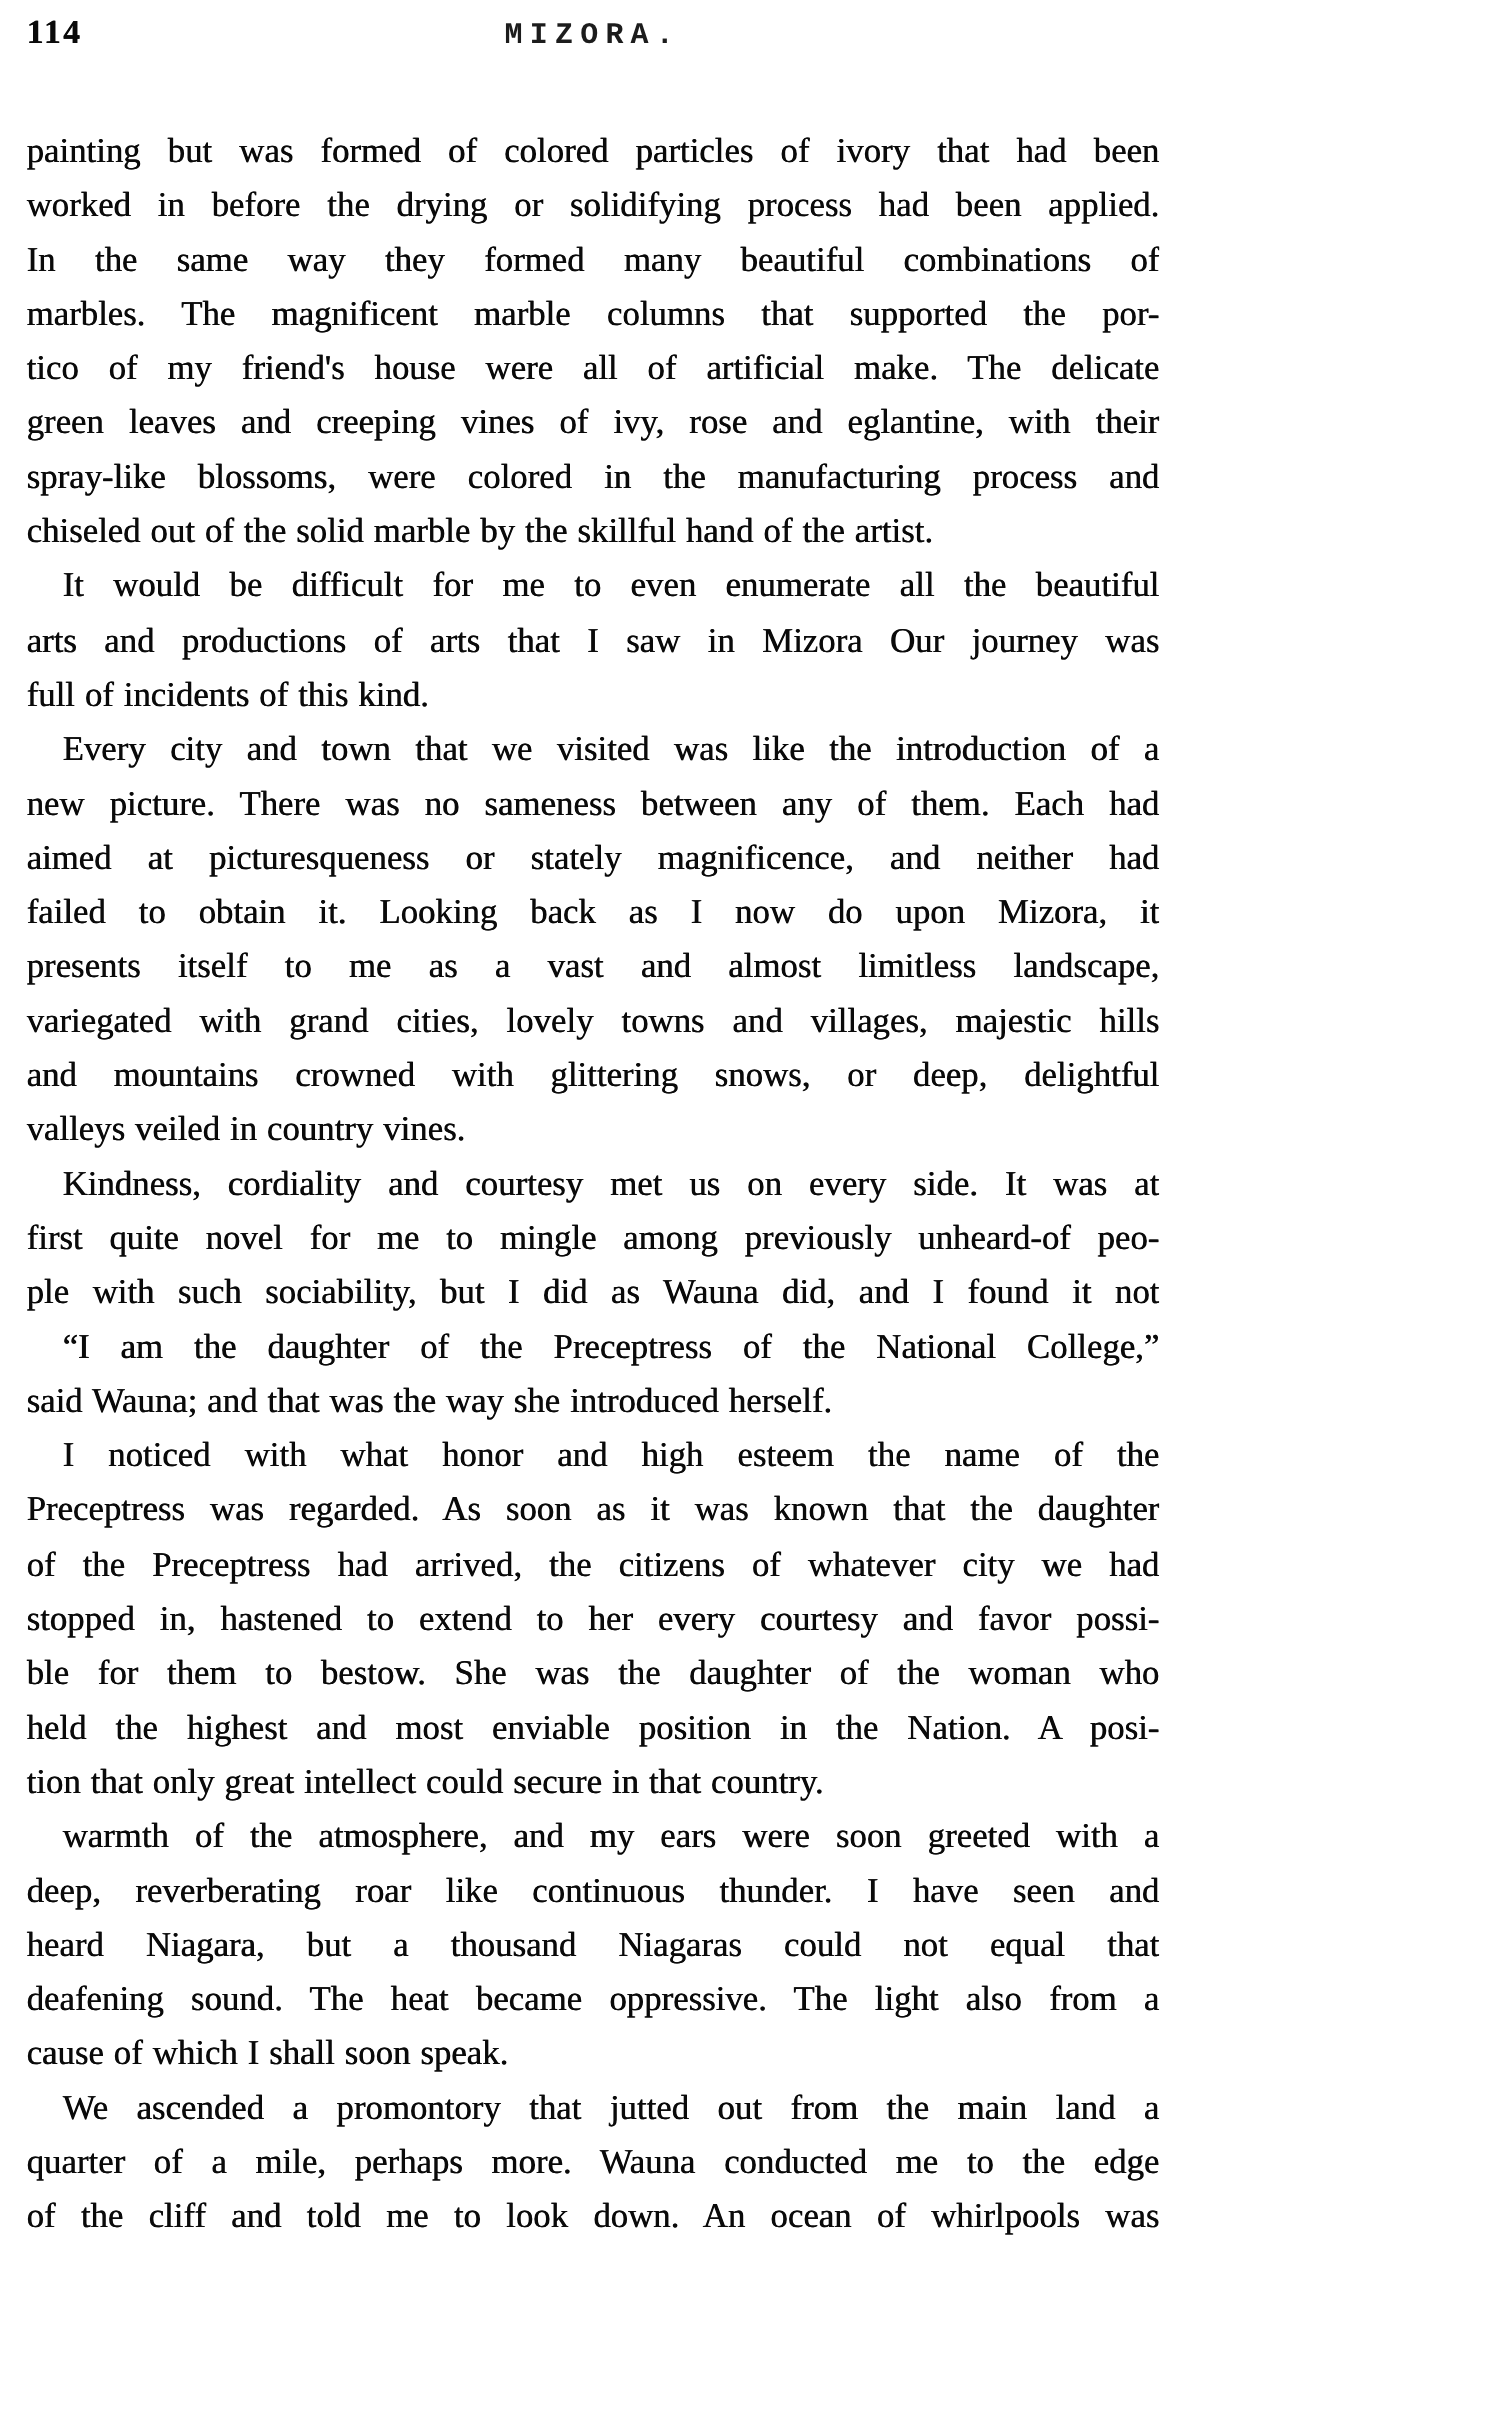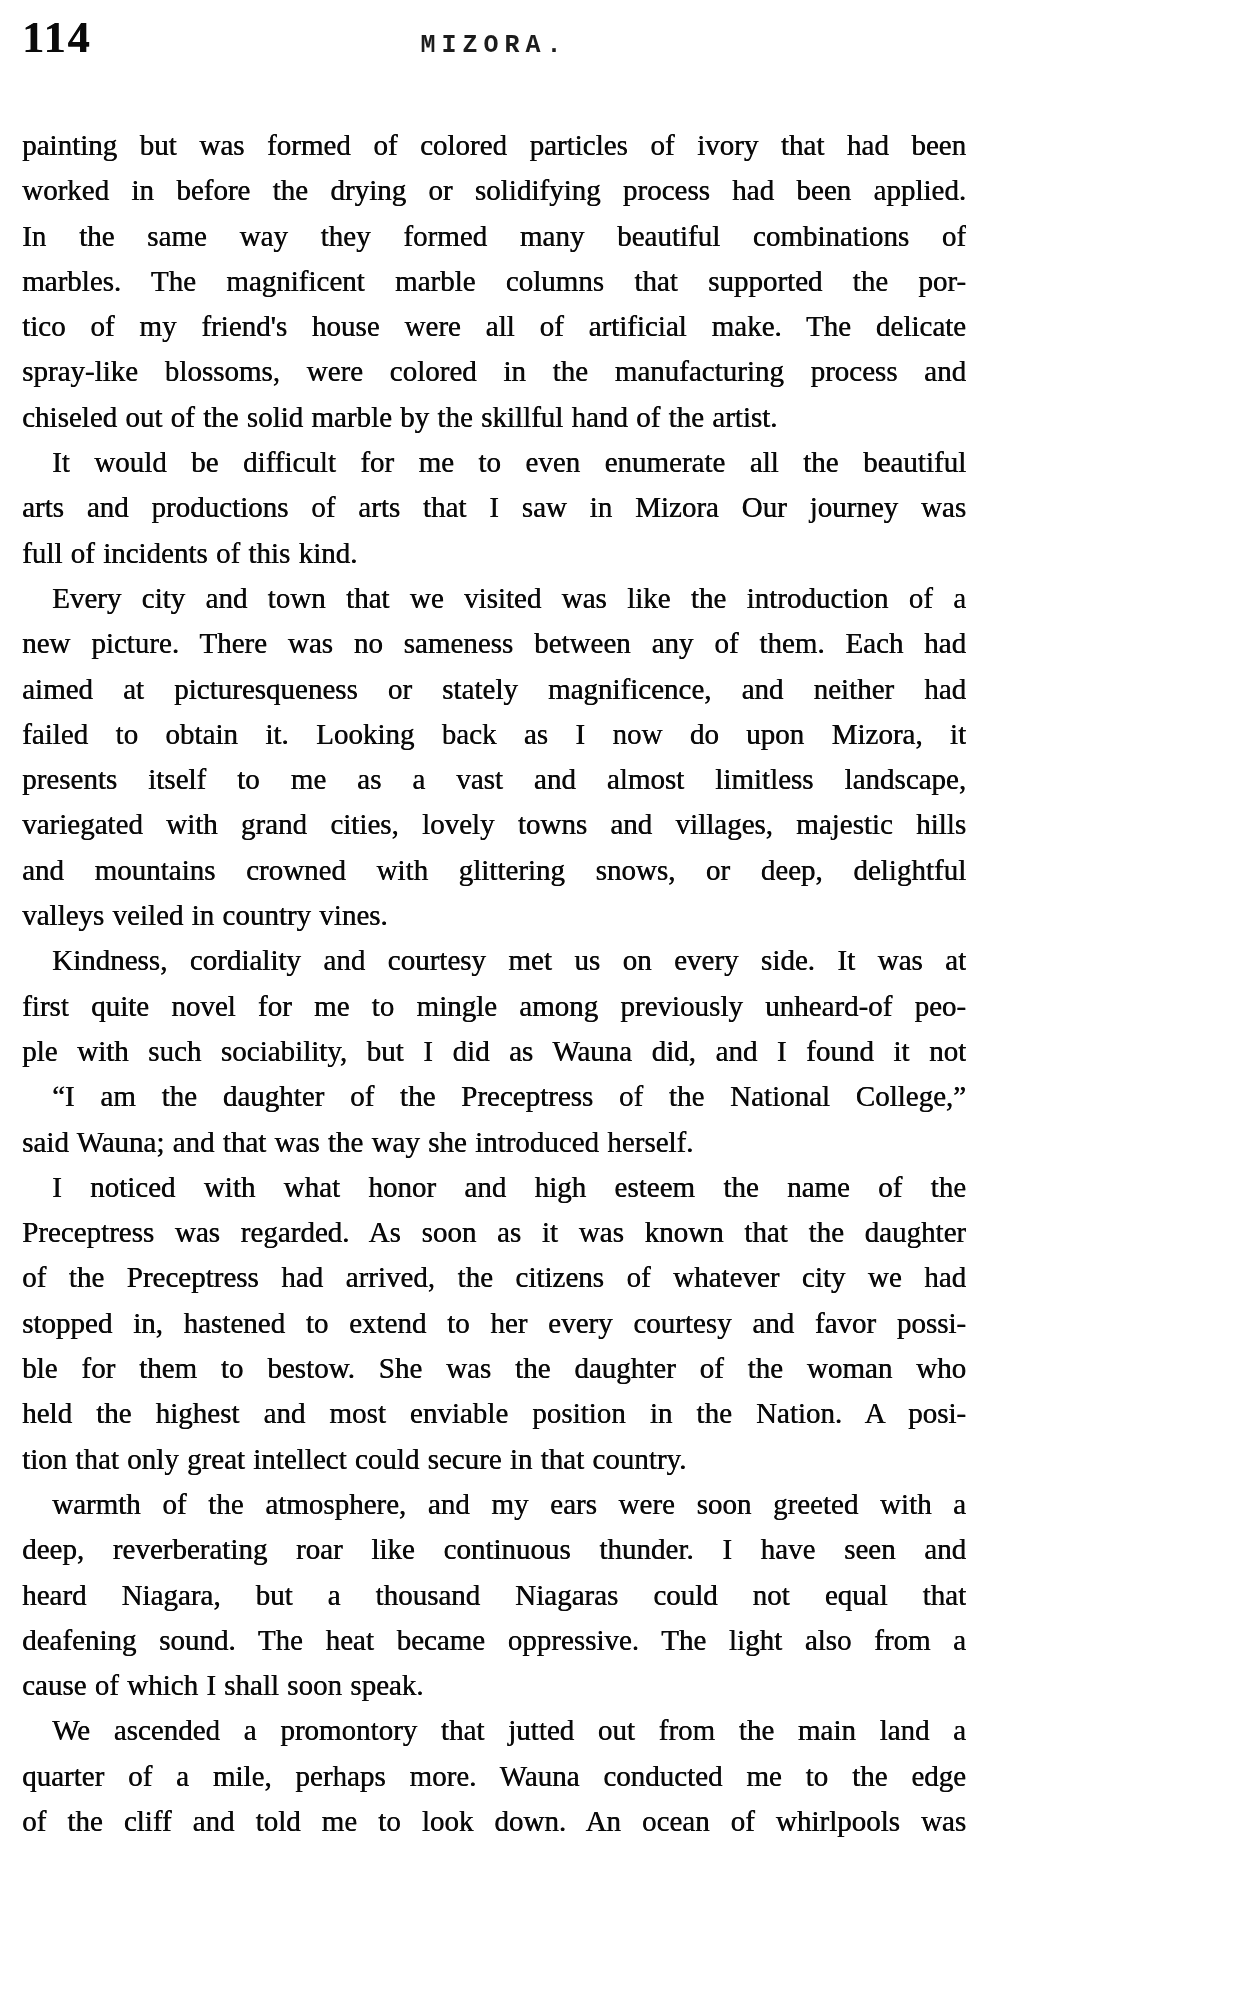--- a/index.html
+++ b/index.html
@@ -17,21 +17,21 @@
     padding: 12px 0 0 22px;
     width: 1250px;
     height: 2009px;
   }
   .page-header {
     width: 944px;
     display: flex;
     align-items: baseline;
   }
   .page-number {
-    font-size: 44px;
+    font-size: 28px;
     font-weight: bold;
     width: 90px;
     letter-spacing: 2px;
     text-shadow: 0.5px 0 0 currentColor;
   }
   .running-header {
     flex: 1;
     text-align: center;
     font-size: 25px;
     letter-spacing: 6px;
@@ -74,20 +74,21 @@
     <span class="header-spacer"></span>
   </header>
 
   <main class="page-body" id="page-body">
       <div class="paragraph">
         <div class="line">painting but was formed of colored particles of ivory that had been</div>
         <div class="line">worked in before the drying or solidifying process had been applied.</div>
         <div class="line">In the same way they formed many beautiful combinations of</div>
         <div class="line">marbles. The magnificent marble columns that supported the por-</div>
         <div class="line">tico of my friend's house were all of artificial make. The delicate</div>
+        <div class="line">green leaves and creeping vines of ivy, rose and eglantine, with their</div>
         <div class="line">spray-like blossoms, were colored in the manufacturing process and</div>
         <div class="line last">chiseled out of the solid marble by the skillful hand of the artist.</div>
       </div>
       <div class="paragraph indented">
         <div class="line">It would be difficult for me to even enumerate all the beautiful</div>
         <div class="line">arts and productions of arts that I saw in Mizora  Our journey was</div>
         <div class="line last">full of incidents of this kind.</div>
       </div>
       <div class="paragraph indented">
         <div class="line">Every city and town that we visited was like the introduction of a</div>

